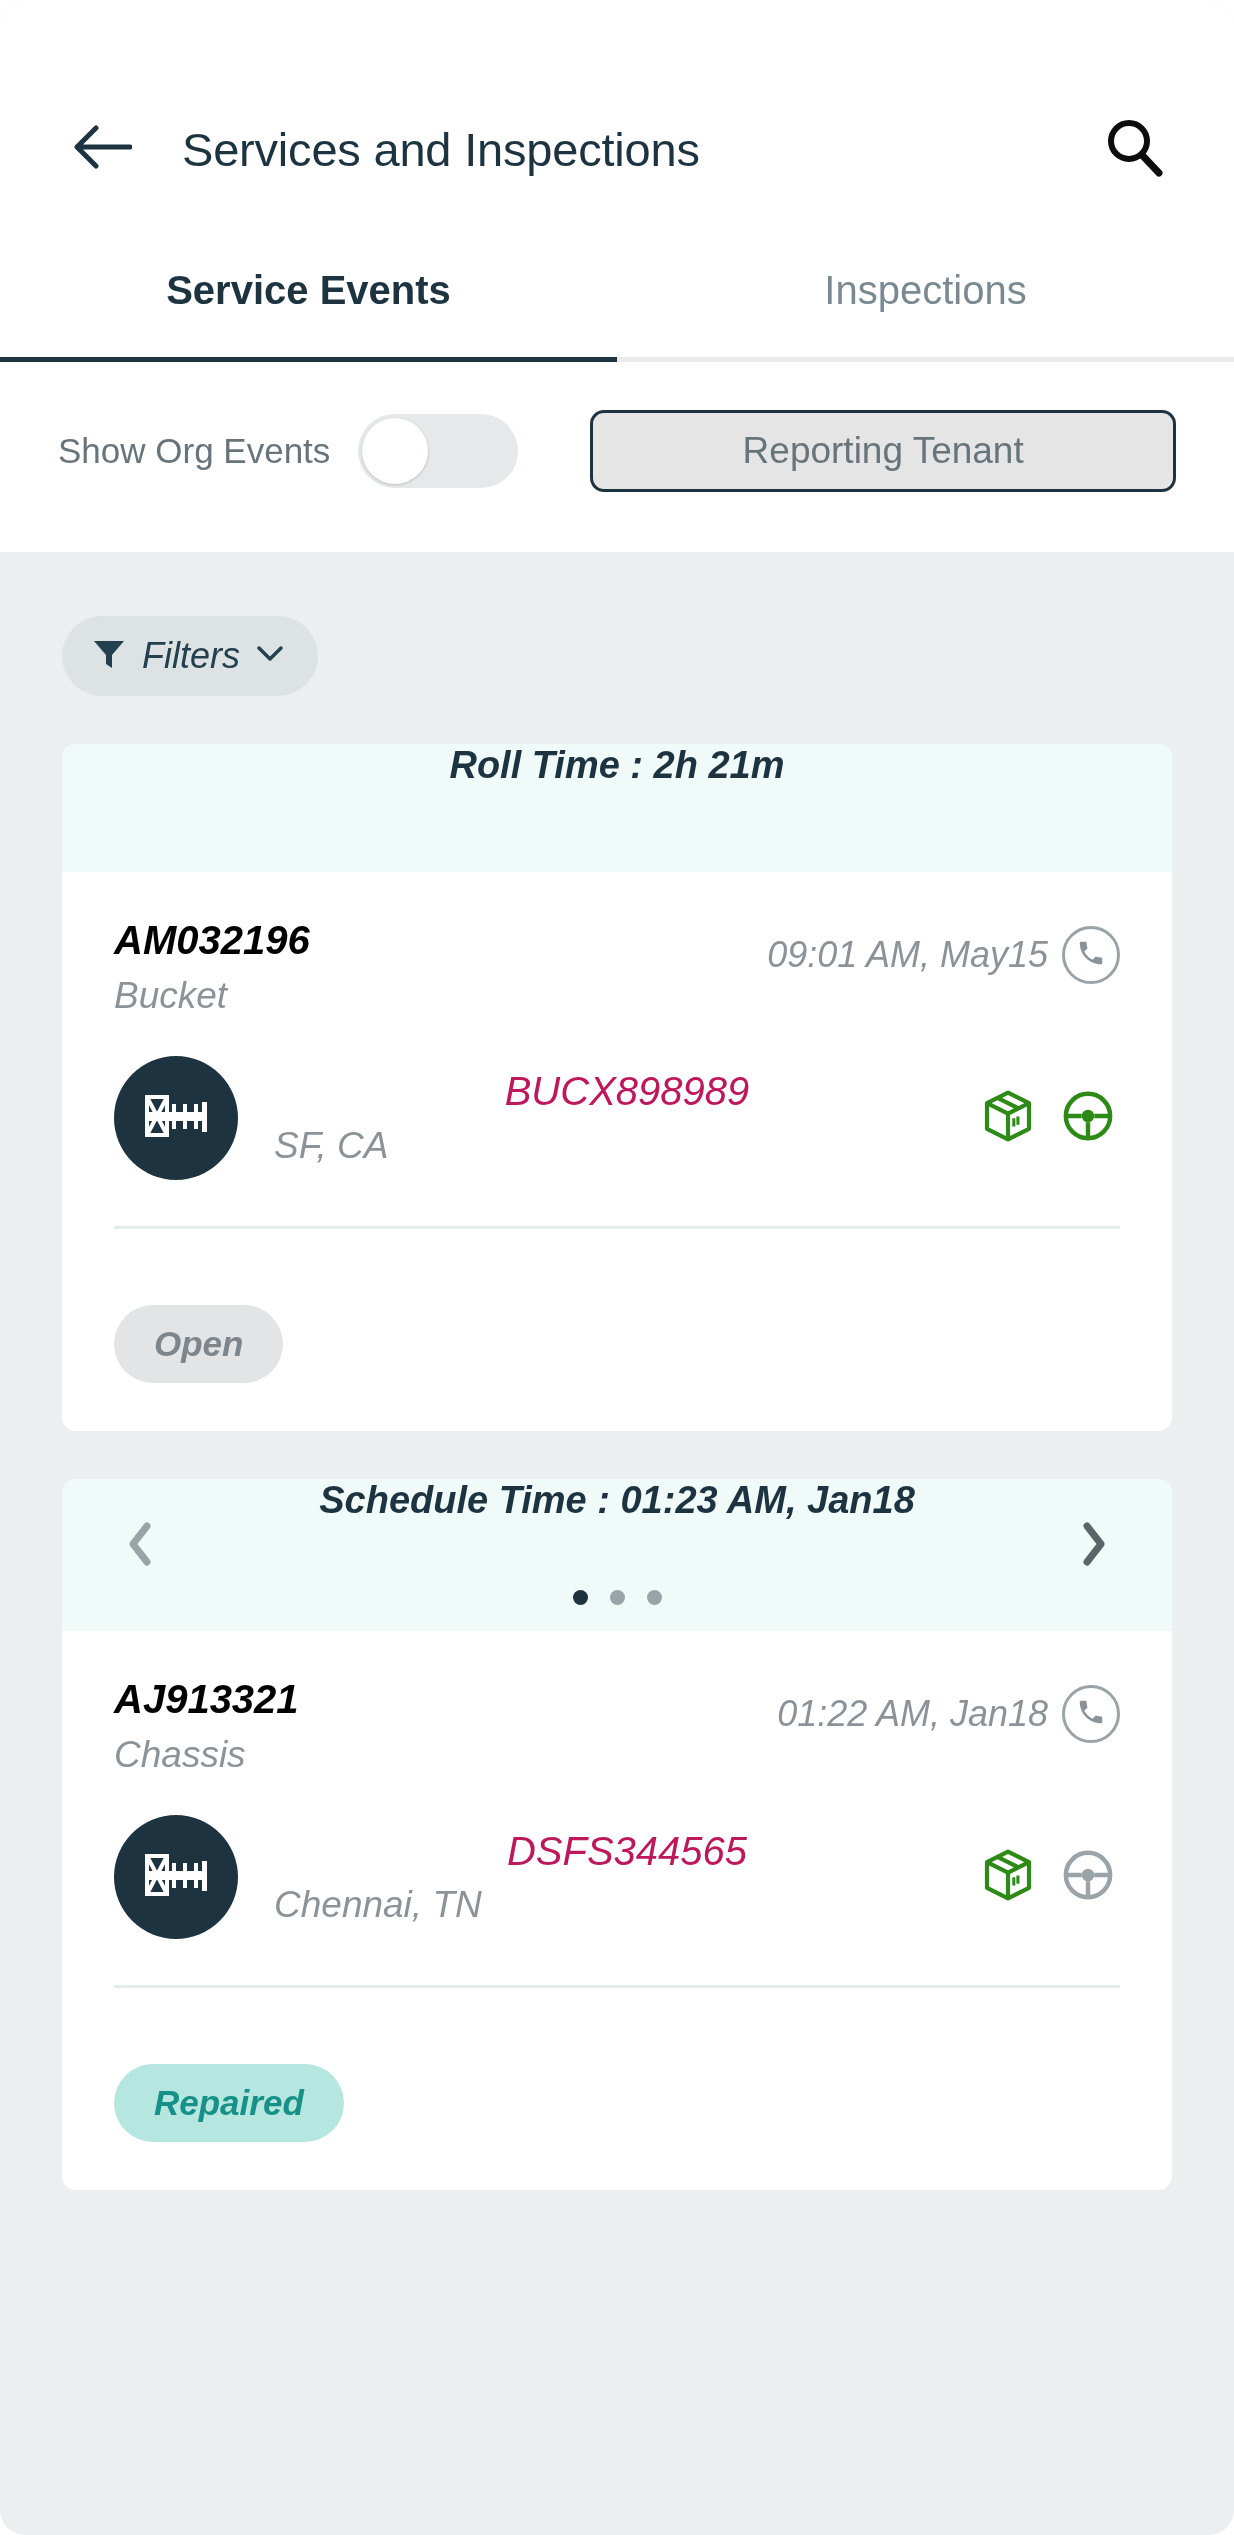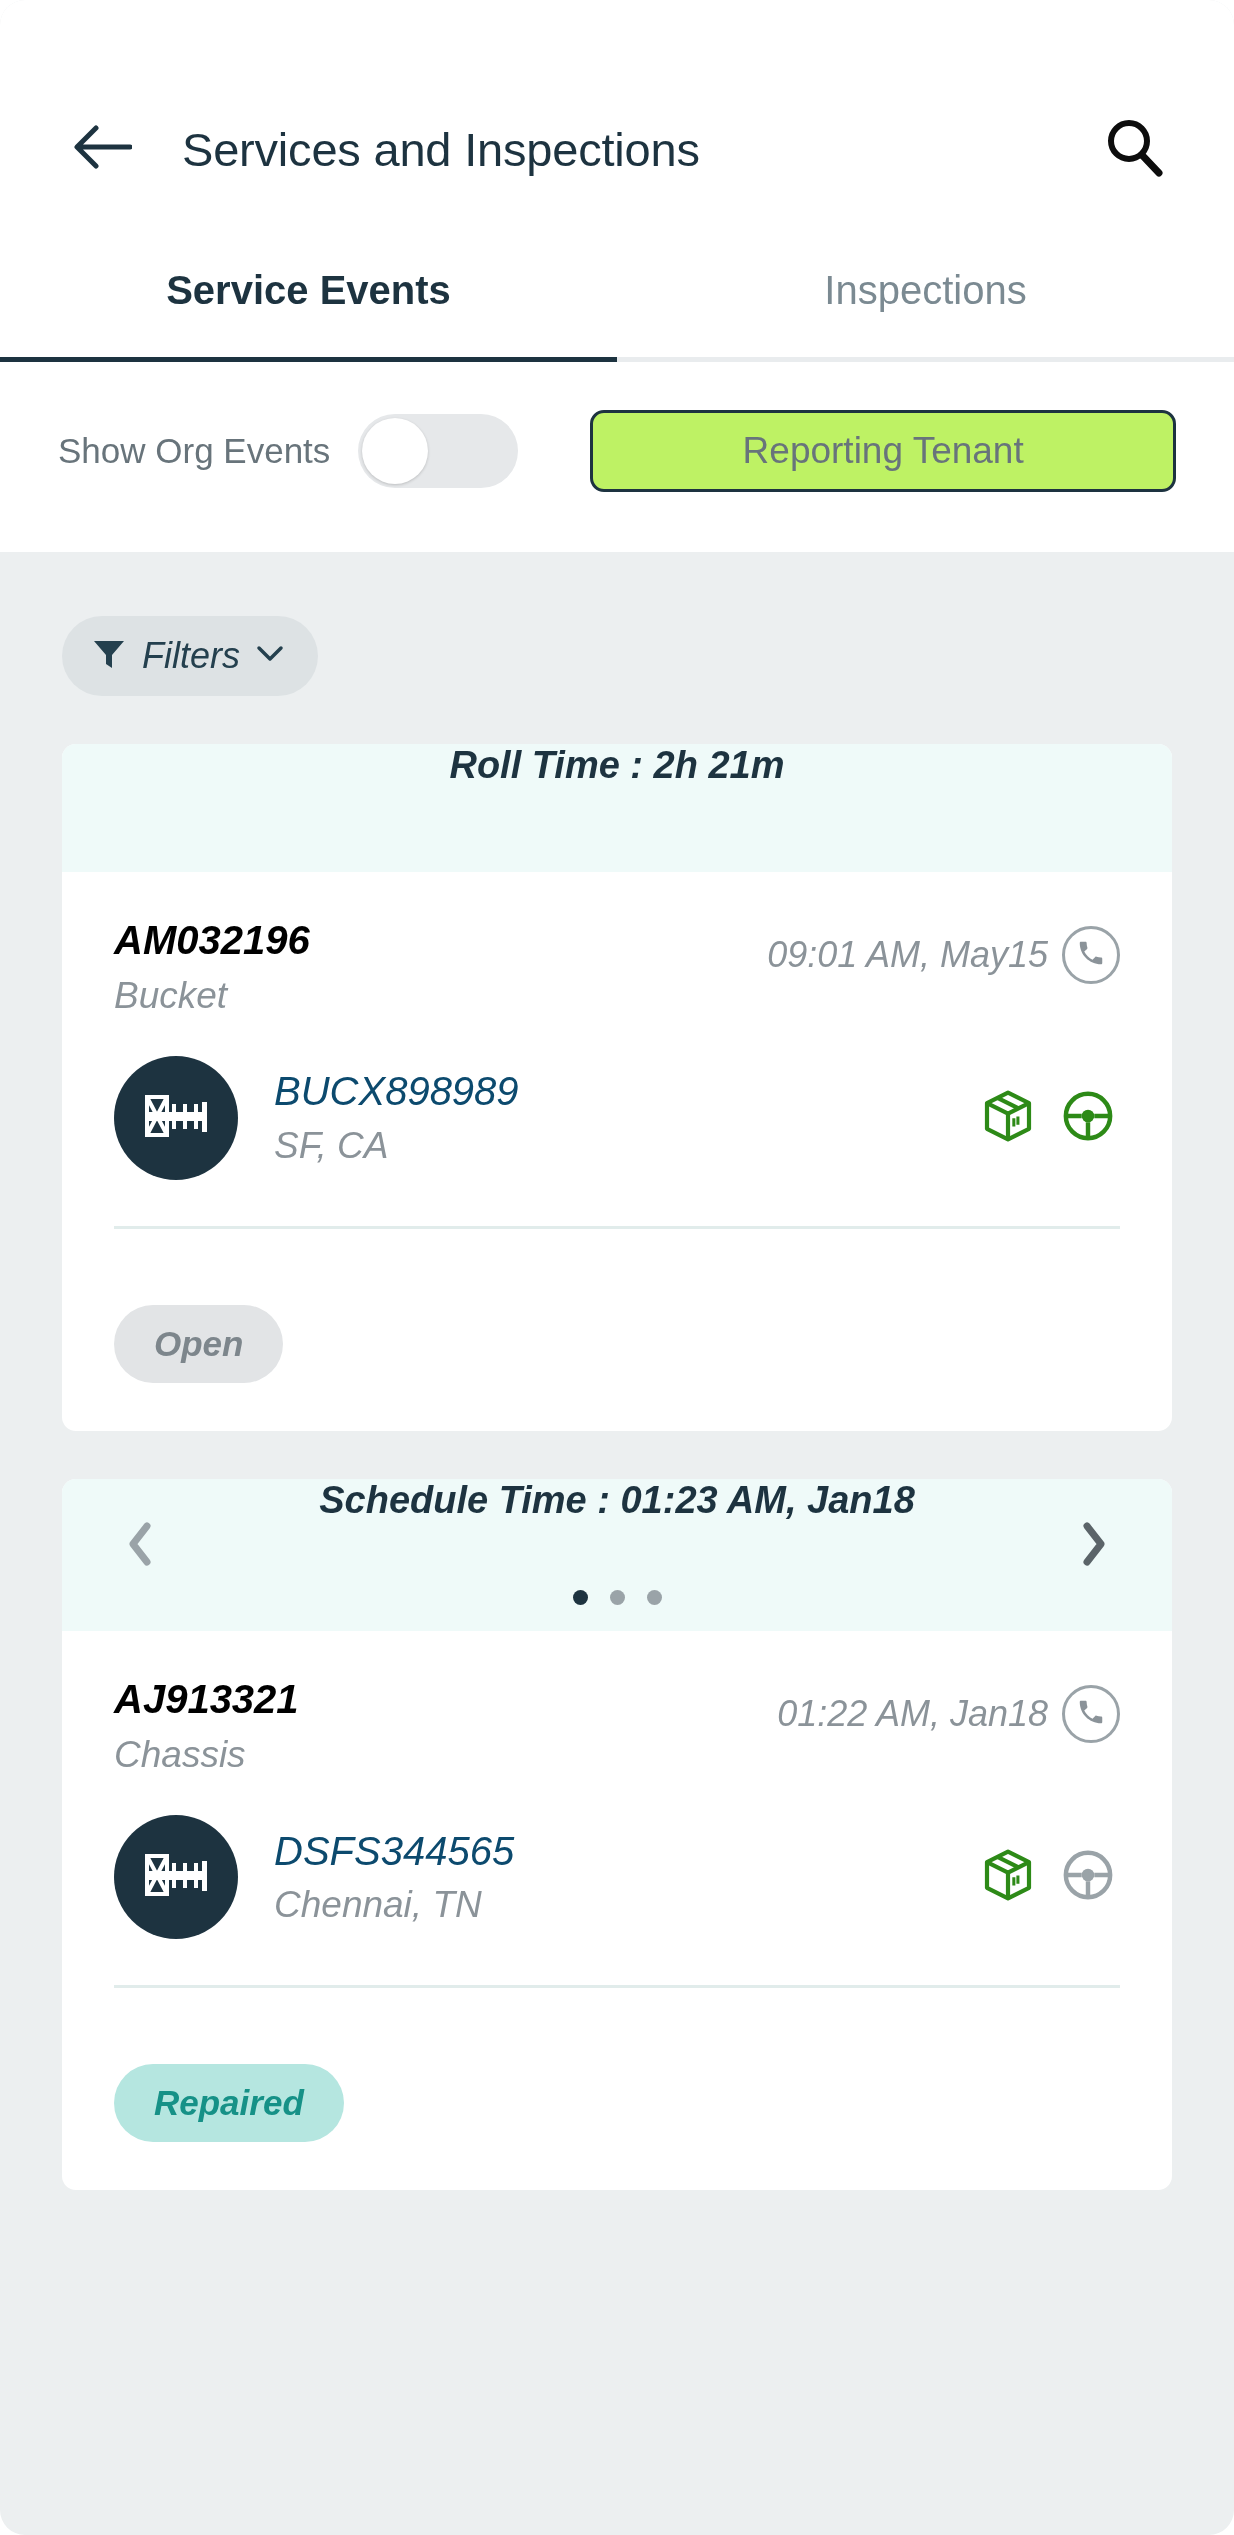--- a/index.html
+++ b/index.html
@@ -124,21 +124,21 @@
     border-radius: 50%;
     background: #ffffff;
     box-shadow: 0 1px 3px rgba(0,0,0,0.18);
   }
   .tenant-btn {
     margin-left: 72px;
     flex: 1 1 auto;
     height: 82px;
     border: 3px solid #1d3340;
     border-radius: 14px;
-    background: #bef264;
+    background: #e5e5e5;
     display: flex;
     align-items: center;
     justify-content: center;
     font-size: 37px;
     color: #68747b;
     cursor: pointer;
     white-space: nowrap;
   }
 
   
@@ -273,22 +273,23 @@
     justify-content: center;
     flex: 0 0 auto;
   }
   .asset-text {
     margin-left: 36px;
     flex: 1 1 auto;
     min-width: 0;
   }
   .asset-id {
     font-size: 40px;
-    color: #0c4a6e;
+    color: #be185d;
     line-height: 1.14;
+    text-align: center;
   }
   .asset-loc {
     font-size: 37px;
     color: #8b9399;
     margin-top: 10px;
     line-height: 1.14;
   }
   .asset-icons {
     display: flex;
     align-items: center;

